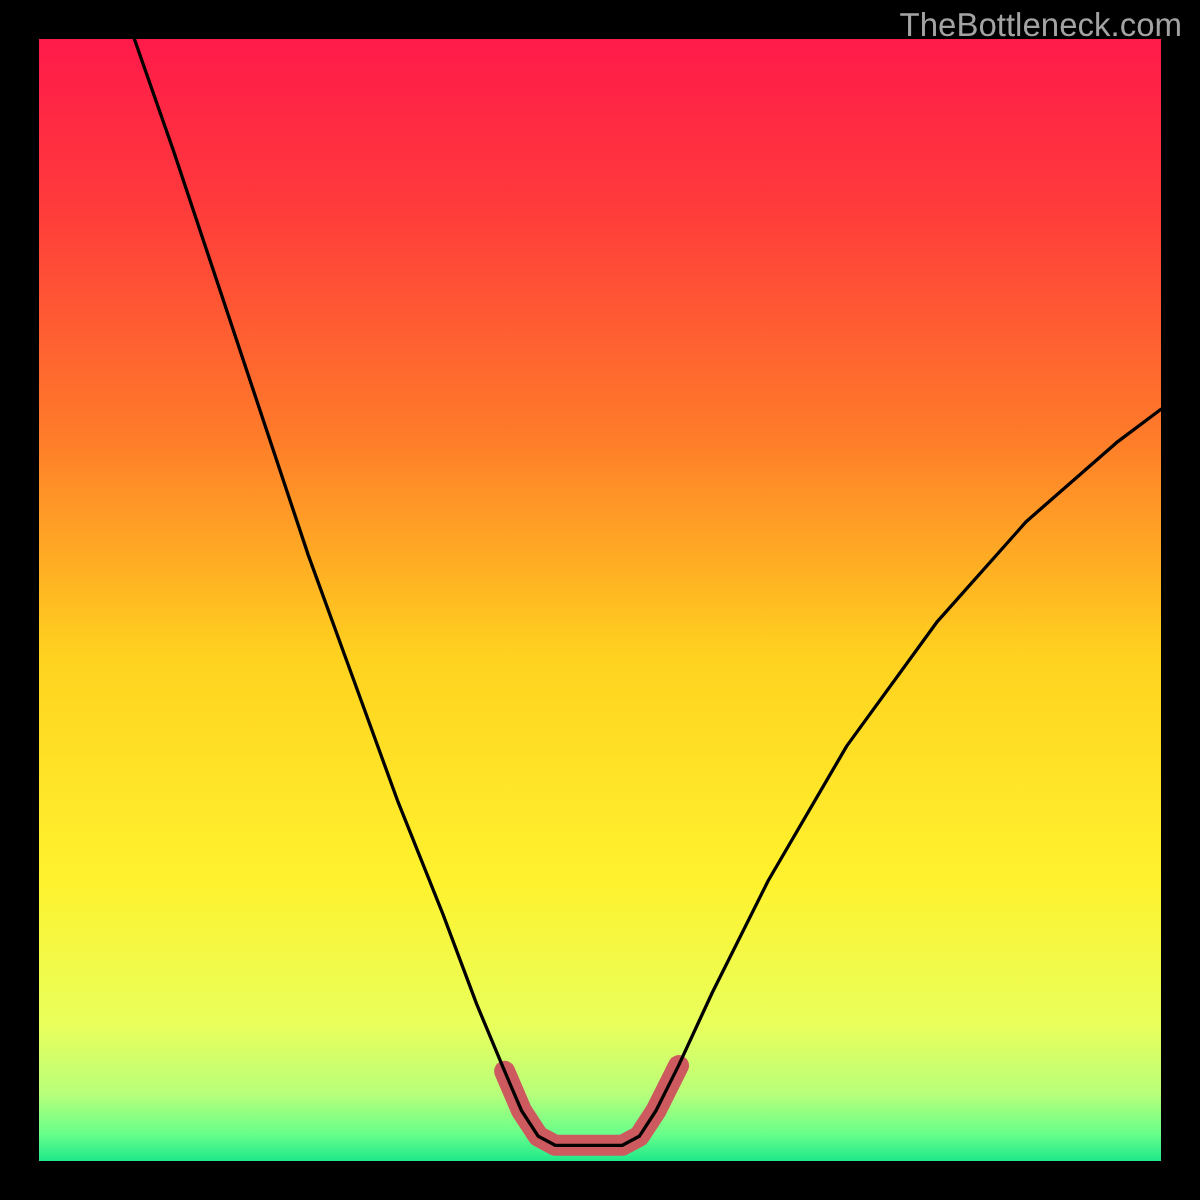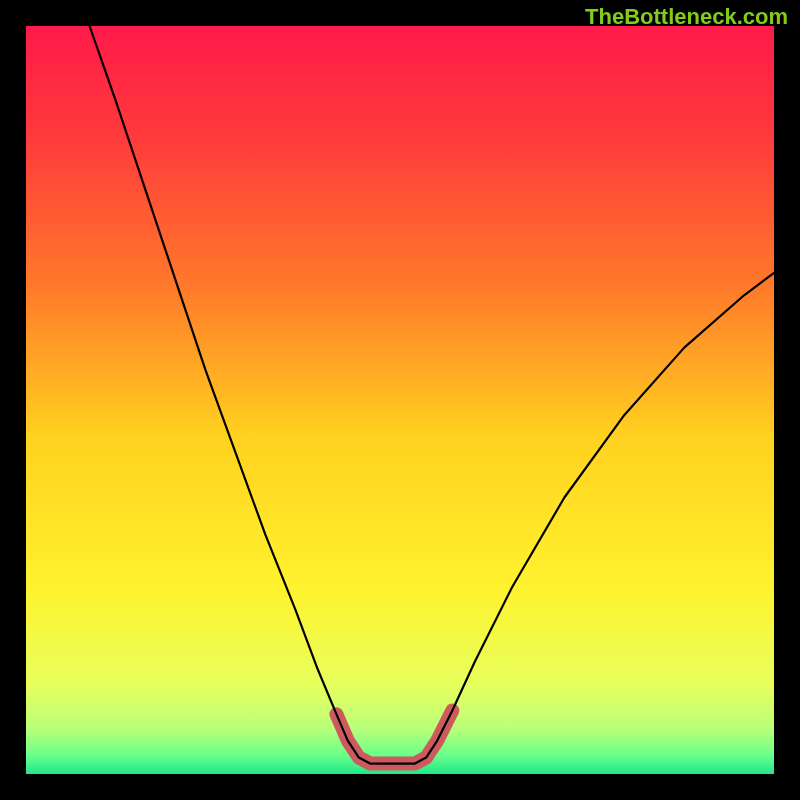--- a/index.html
+++ b/index.html
@@ -15,23 +15,23 @@
     position: absolute;
     top: 0;
     left: 0;
     width: 800px;
     height: 800px;
   }
   .watermark {
     position: absolute;
     top: 4px;
     right: 12px;
-    color: #84cc16;
+    color: #a3a3a3;
     font-size: 22px;
-    font-weight: 700;
+    font-weight: 400;
     z-index: 10;
   }
 </style>
 </head>
 <body>
 
 <div class="chart-container">
   <svg width="800" height="800" viewBox="0 0 800 800">
     <defs>
       <linearGradient id="bg-grad" x1="0" y1="0" x2="0" y2="1">

